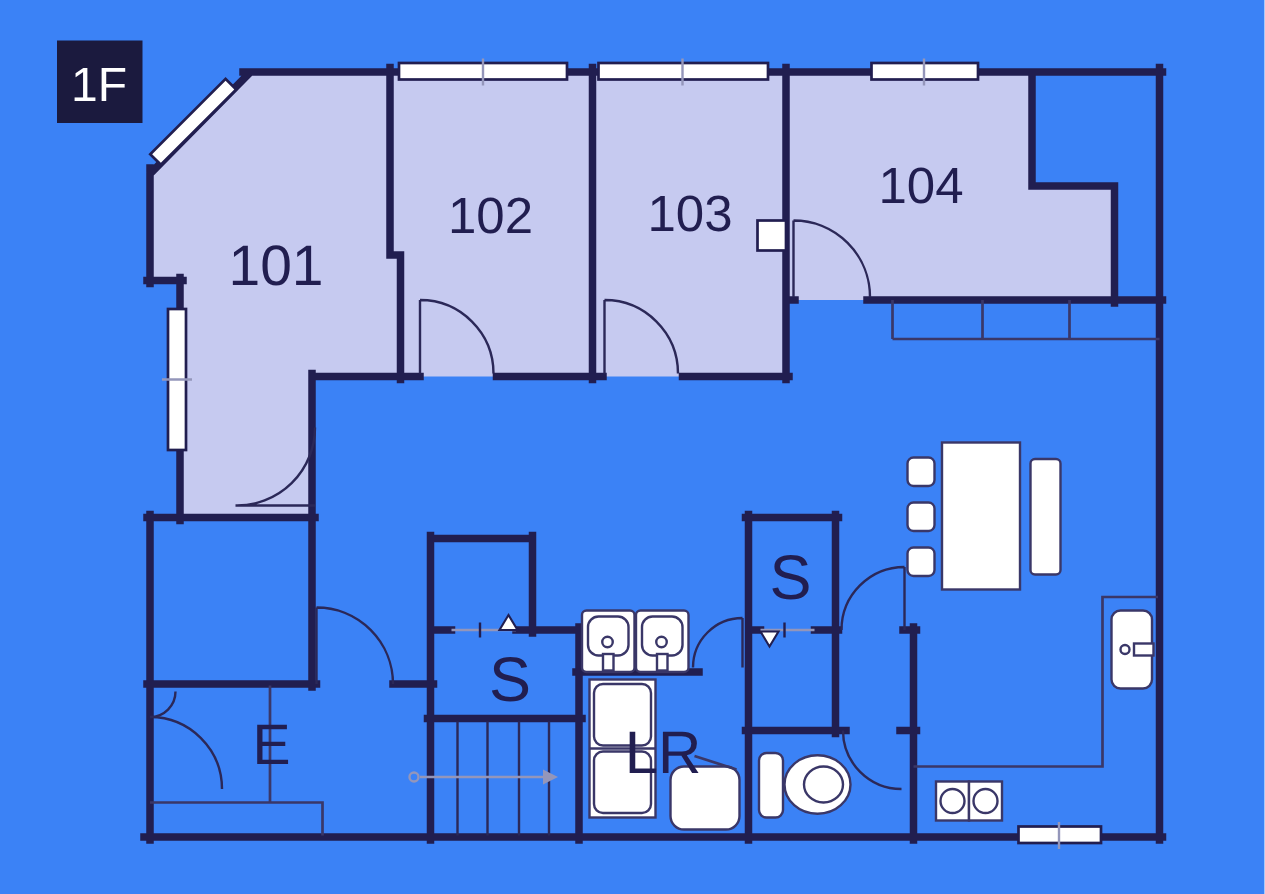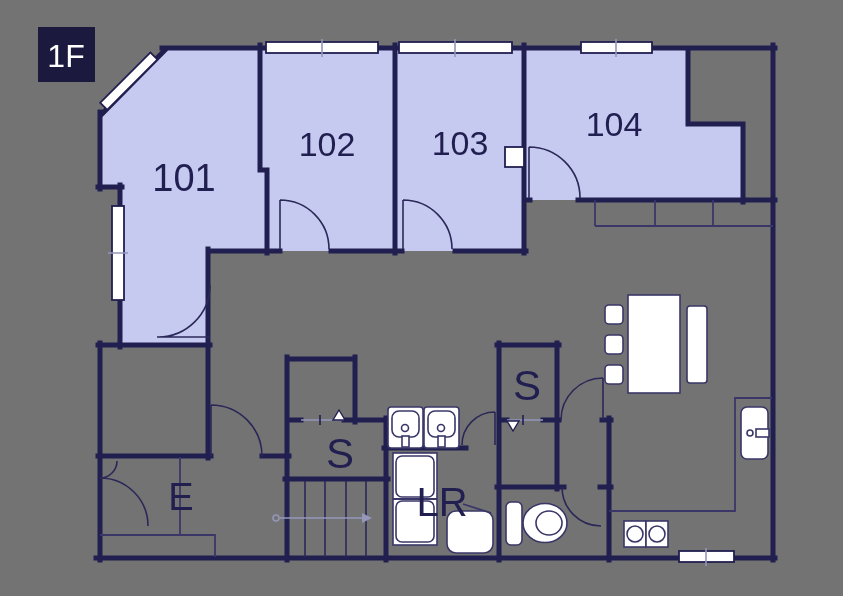--- a/index.html
+++ b/index.html
@@ -1,16 +1,16 @@
 <!DOCTYPE html>
 <html><head>
 <meta charset="utf-8">
 <style>
   html,body{margin:0;padding:0;background:#ffffff;}
-  .stage{position:relative;width:843px;height:596px;background:#737373;overflow:hidden;
+  .stage{position:relative;width:843px;height:596px;background:#3b82f6;overflow:hidden;
          font-family:"Liberation Sans", sans-serif;}
   svg{position:absolute;left:0;top:0;}
   .roomfill{fill:#c6caf0;stroke:none;}
   .wall{fill:none;stroke:#211e50;stroke-width:5;stroke-linecap:square;}
   .thin{fill:none;stroke:#3a3768;stroke-width:1.8;}
   .tread{fill:none;stroke:#2b2858;stroke-width:1.6;}
   .light{fill:none;stroke:#9496ba;stroke-width:1.6;}
   .tick{fill:none;stroke:#211e50;stroke-width:1.6;}
   .door{fill:none;stroke:#2b2858;stroke-width:1.6;}
   .win{fill:#ffffff;stroke:#211e50;stroke-width:1.8;}

